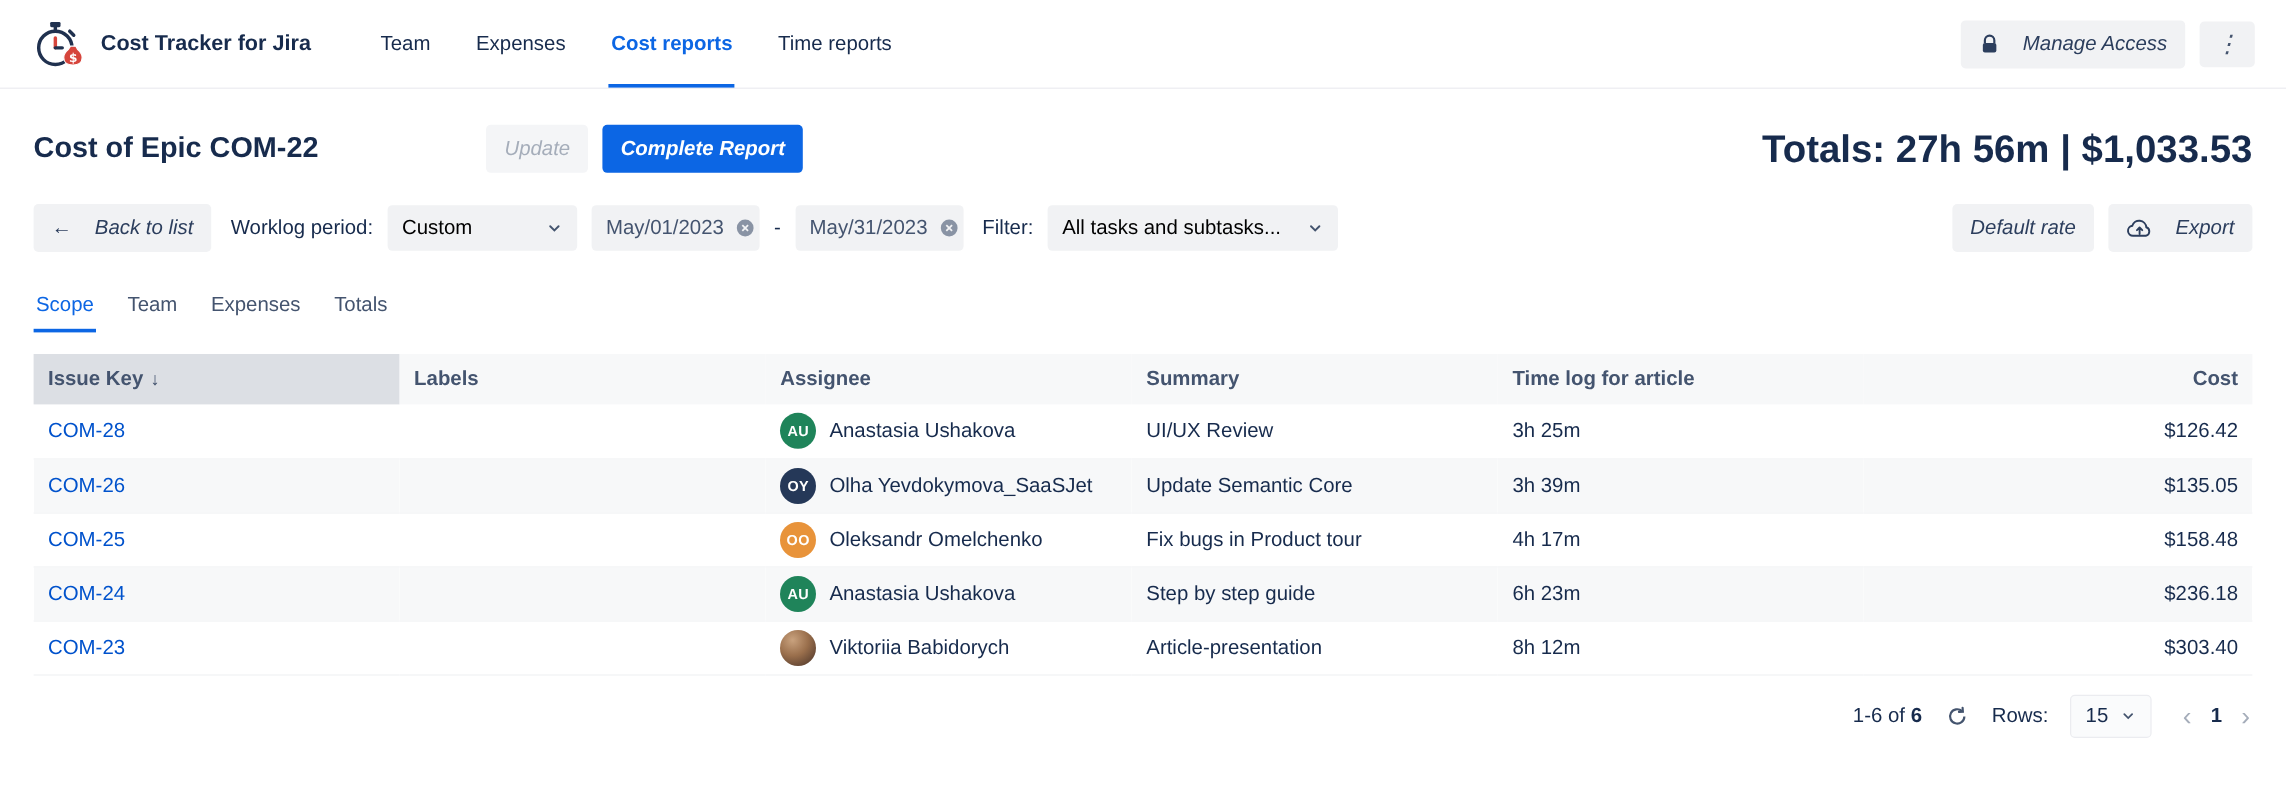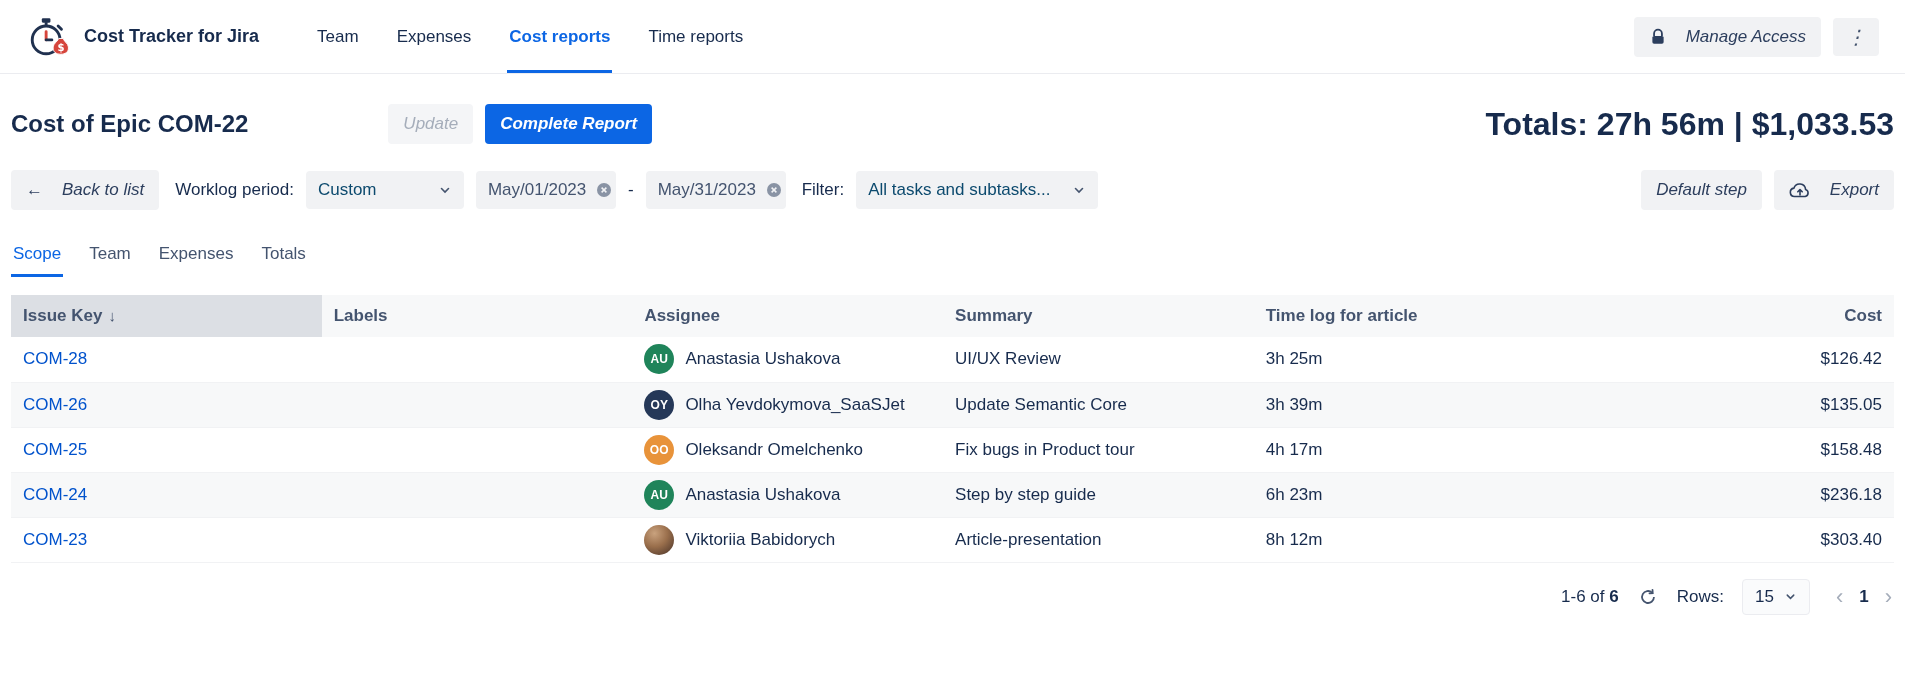--- a/index.html
+++ b/index.html
@@ -34,34 +34,34 @@
     font-family:inherit; font-size:17px; font-weight:500;
     padding:10px 15px; background:#F1F2F4; color:#2C3E5D;
     white-space:nowrap;
     font-style:italic;
   }
   .btn.primary { background:#0C66E4; color:#ffffff; font-weight:600; }
   .btn.disabled { background:#F4F5F7; color:#A5ADBA; cursor:default; }
   .btn.icon-btn { padding:9px 13px; font-size:20px; line-height:1; color:#44546E; }
 
   
-  .content { padding:0 11px; }
+  .content { padding:0 28px; }
 
   .report-header { display:flex; align-items:center; margin-top:30px; }
   .report-header h1 { margin:0; font-size:24px; font-weight:700; color:#172B4D; }
   .report-header .btn.disabled { margin-left:140px; }
   .report-header .btn.primary { margin-left:12px; }
   .totals { margin-left:auto; font-size:32px; font-weight:700; color:#172B4D; white-space:nowrap; }
 
   .filter-row { display:flex; align-items:center; gap:12px; margin-top:26px; }
   .filter-row .label { font-weight:500; color:#172B4D; margin-left:4px; white-space:nowrap; }
   .select, .field {
     display:flex; align-items:center; gap:10px;
     background:#F1F2F4; border-radius:4px;
-    padding:9px 12px; cursor:pointer; color:#0c4a6e; white-space:nowrap;
+    padding:9px 12px; cursor:pointer; color:#000000; white-space:nowrap;
   }
   .select .chev { display:flex; align-items:center; margin-left:auto; }
   .select.period { width:158px; }
   .select.taskfilter { width:242px; }
   .field.date { width:140px; justify-content:space-between; color:#44546F; }
   .dash { color:#172B4D; }
   .spacer { flex:1; }
 
   .tabs { display:flex; gap:24px; margin-top:30px; }
   .tab {
@@ -210,21 +210,21 @@
         <span>All tasks and subtasks...</span>
         <span class="chev">
           <svg width="14" height="14" viewBox="0 0 14 14">
               <path d="M3.5 5.5L7 9l3.5-3.5" stroke="#44546E" stroke-width="1.6" fill="none" stroke-linecap="round"></path>
             </svg>
         </span>
       </div>
 
       <div class="spacer"></div>
 
-      <button class="btn">Default step</button>
+      <button class="btn">Default rate</button>
 
       <button class="btn">
         <span style="display:flex;align-items:center;">
           <svg width="22" height="17" viewBox="0 0 22 17">
             <path d="M5.5 14.5a4.2 4.2 0 0 1-.6-8.35A6 6 0 0 1 16.6 7.4a3.7 3.7 0 0 1-.4 7.1H5.5z" fill="none" stroke="#2C3E5D" stroke-width="1.6"></path>
             <path d="M11 13V7.6m0 0l-2.2 2.2M11 7.6l2.2 2.2" stroke="#2C3E5D" stroke-width="1.6" fill="none" stroke-linecap="round"></path>
           </svg>
         </span>
         <span>Export</span>
       </button>

